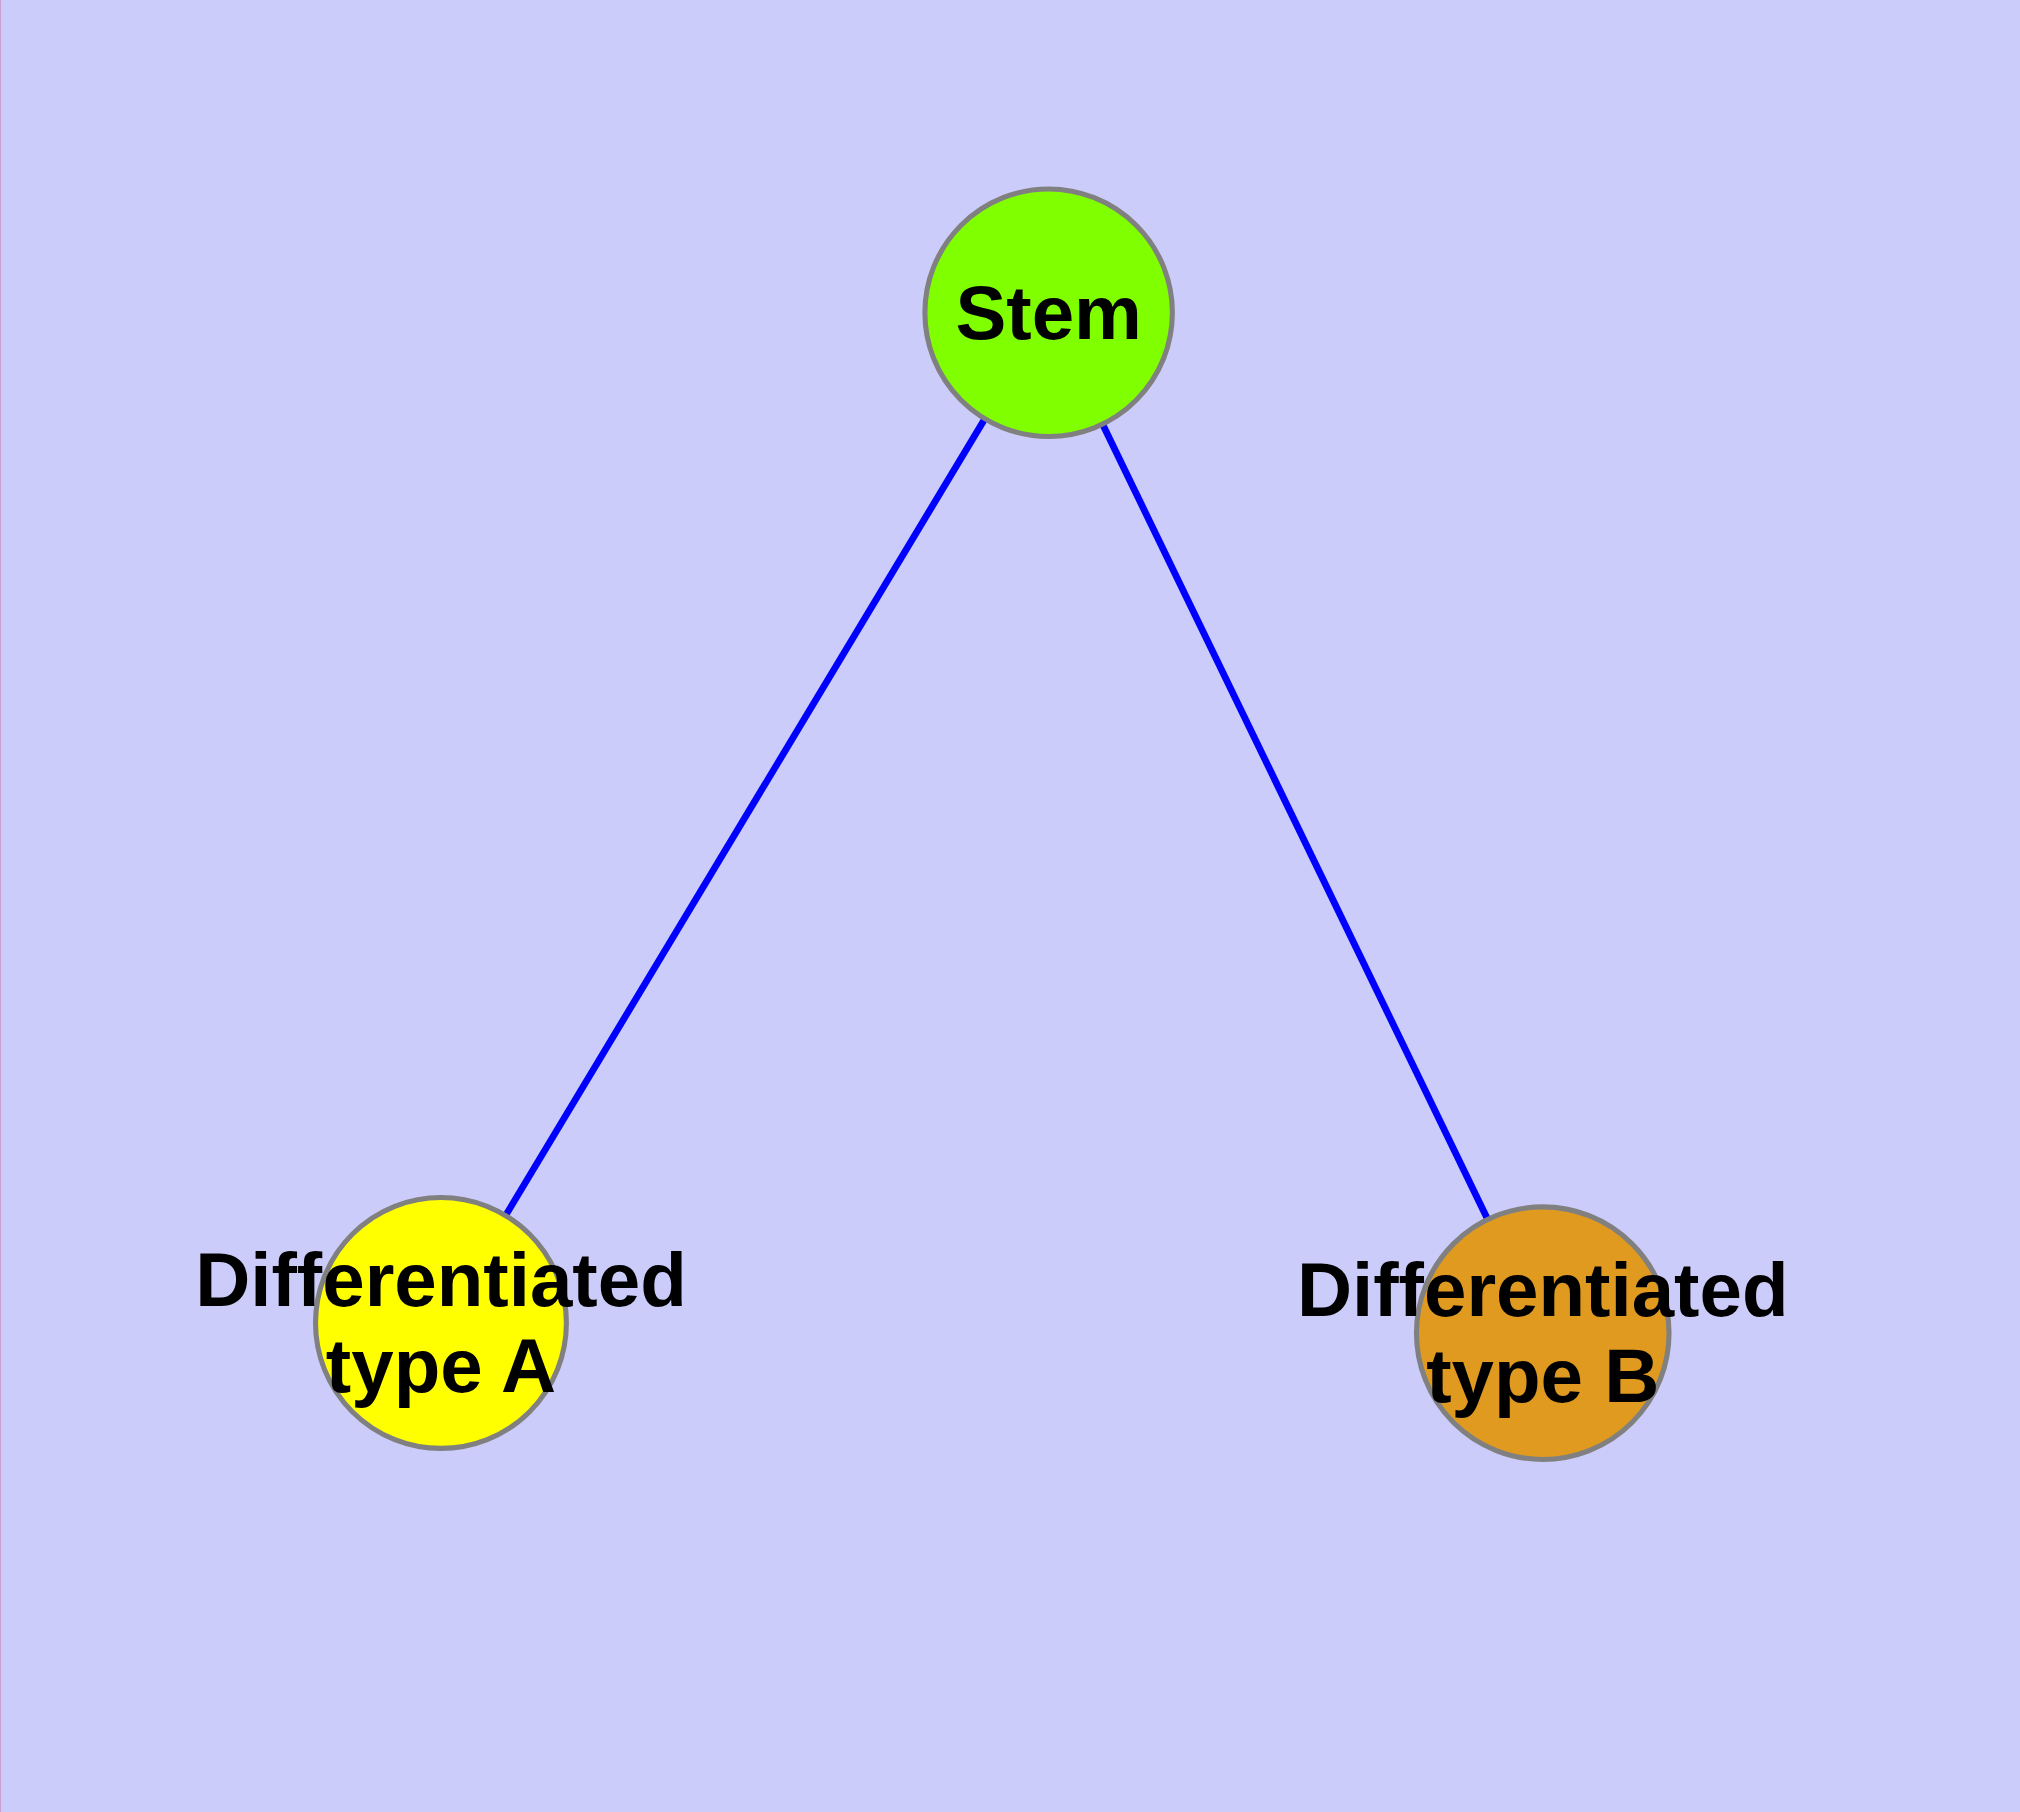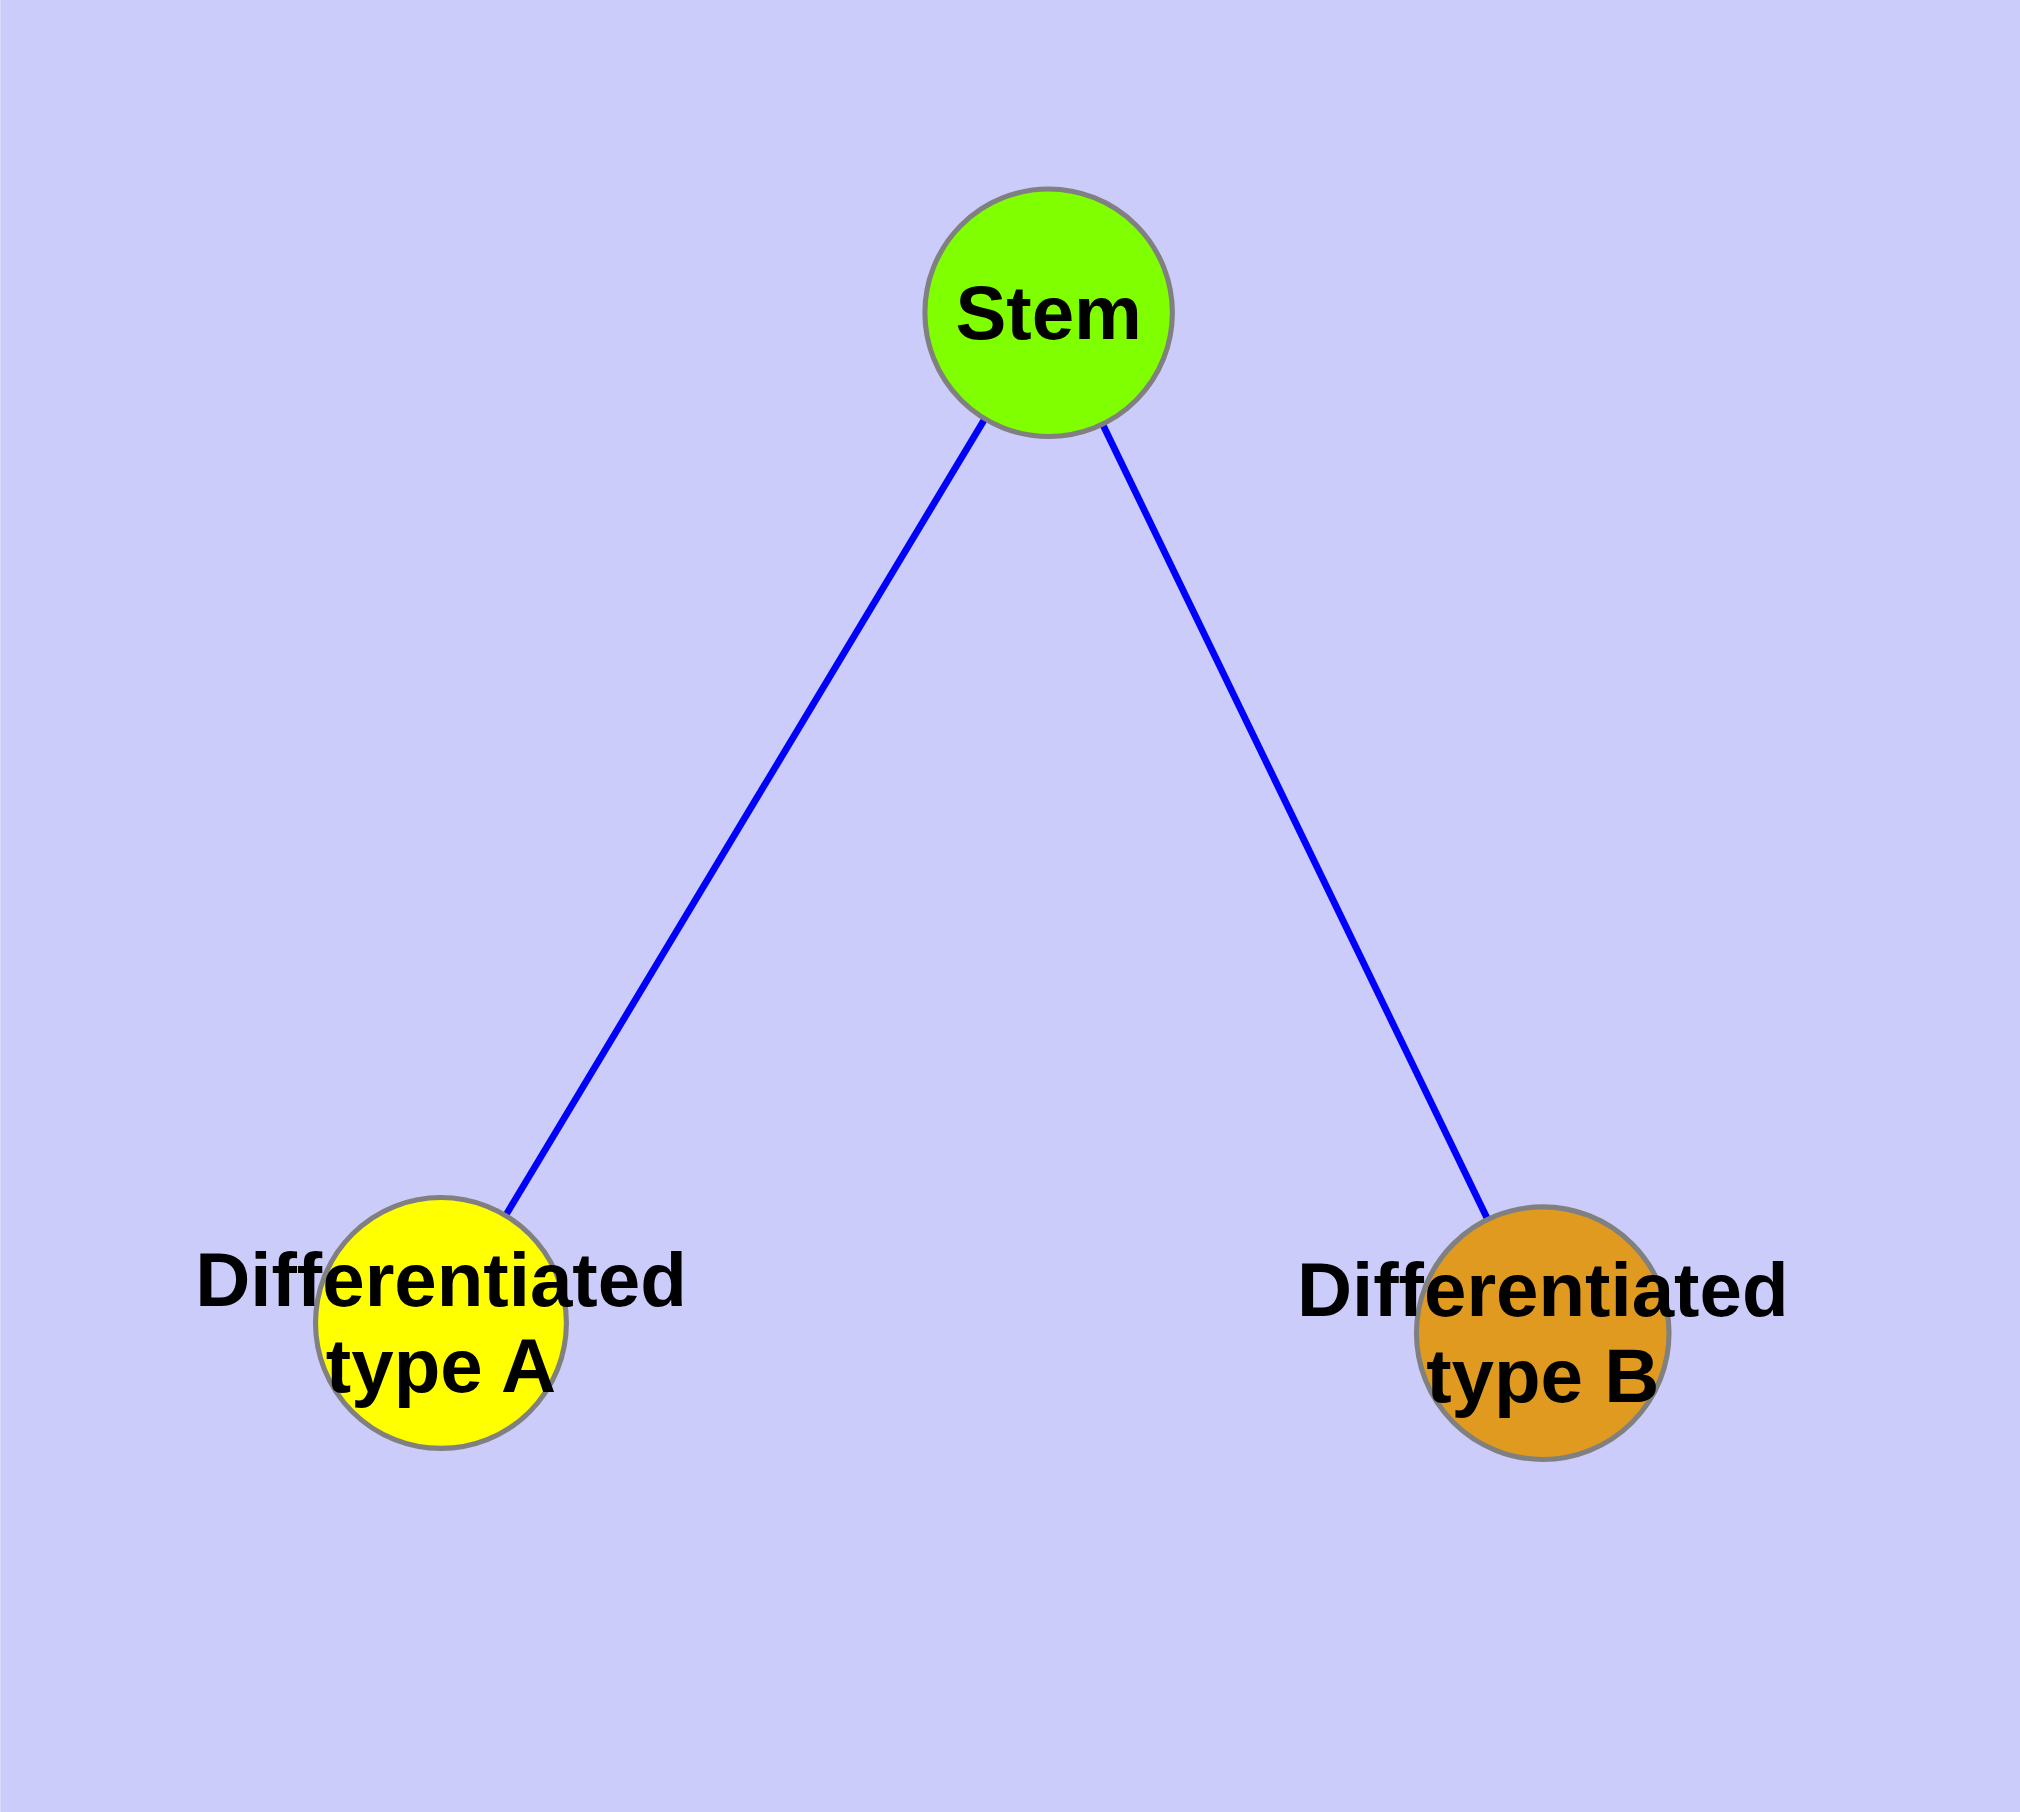--- a/index.html
+++ b/index.html
@@ -11,21 +11,21 @@
   body {
     width: 2021px;
     height: 1812px;
     overflow: hidden;
     font-family: "Liberation Sans", sans-serif;
   }
   #graph-canvas {
     position: relative;
     width: 1958px;
     height: 1812px;
-    background: #ffffff;
+    background: #be185d;
   }
   #graph-svg {
     position: absolute;
     top: 0;
     left: 0;
     width: 2021px;
     height: 1812px;
     display: block;
   }
   .node-label {

